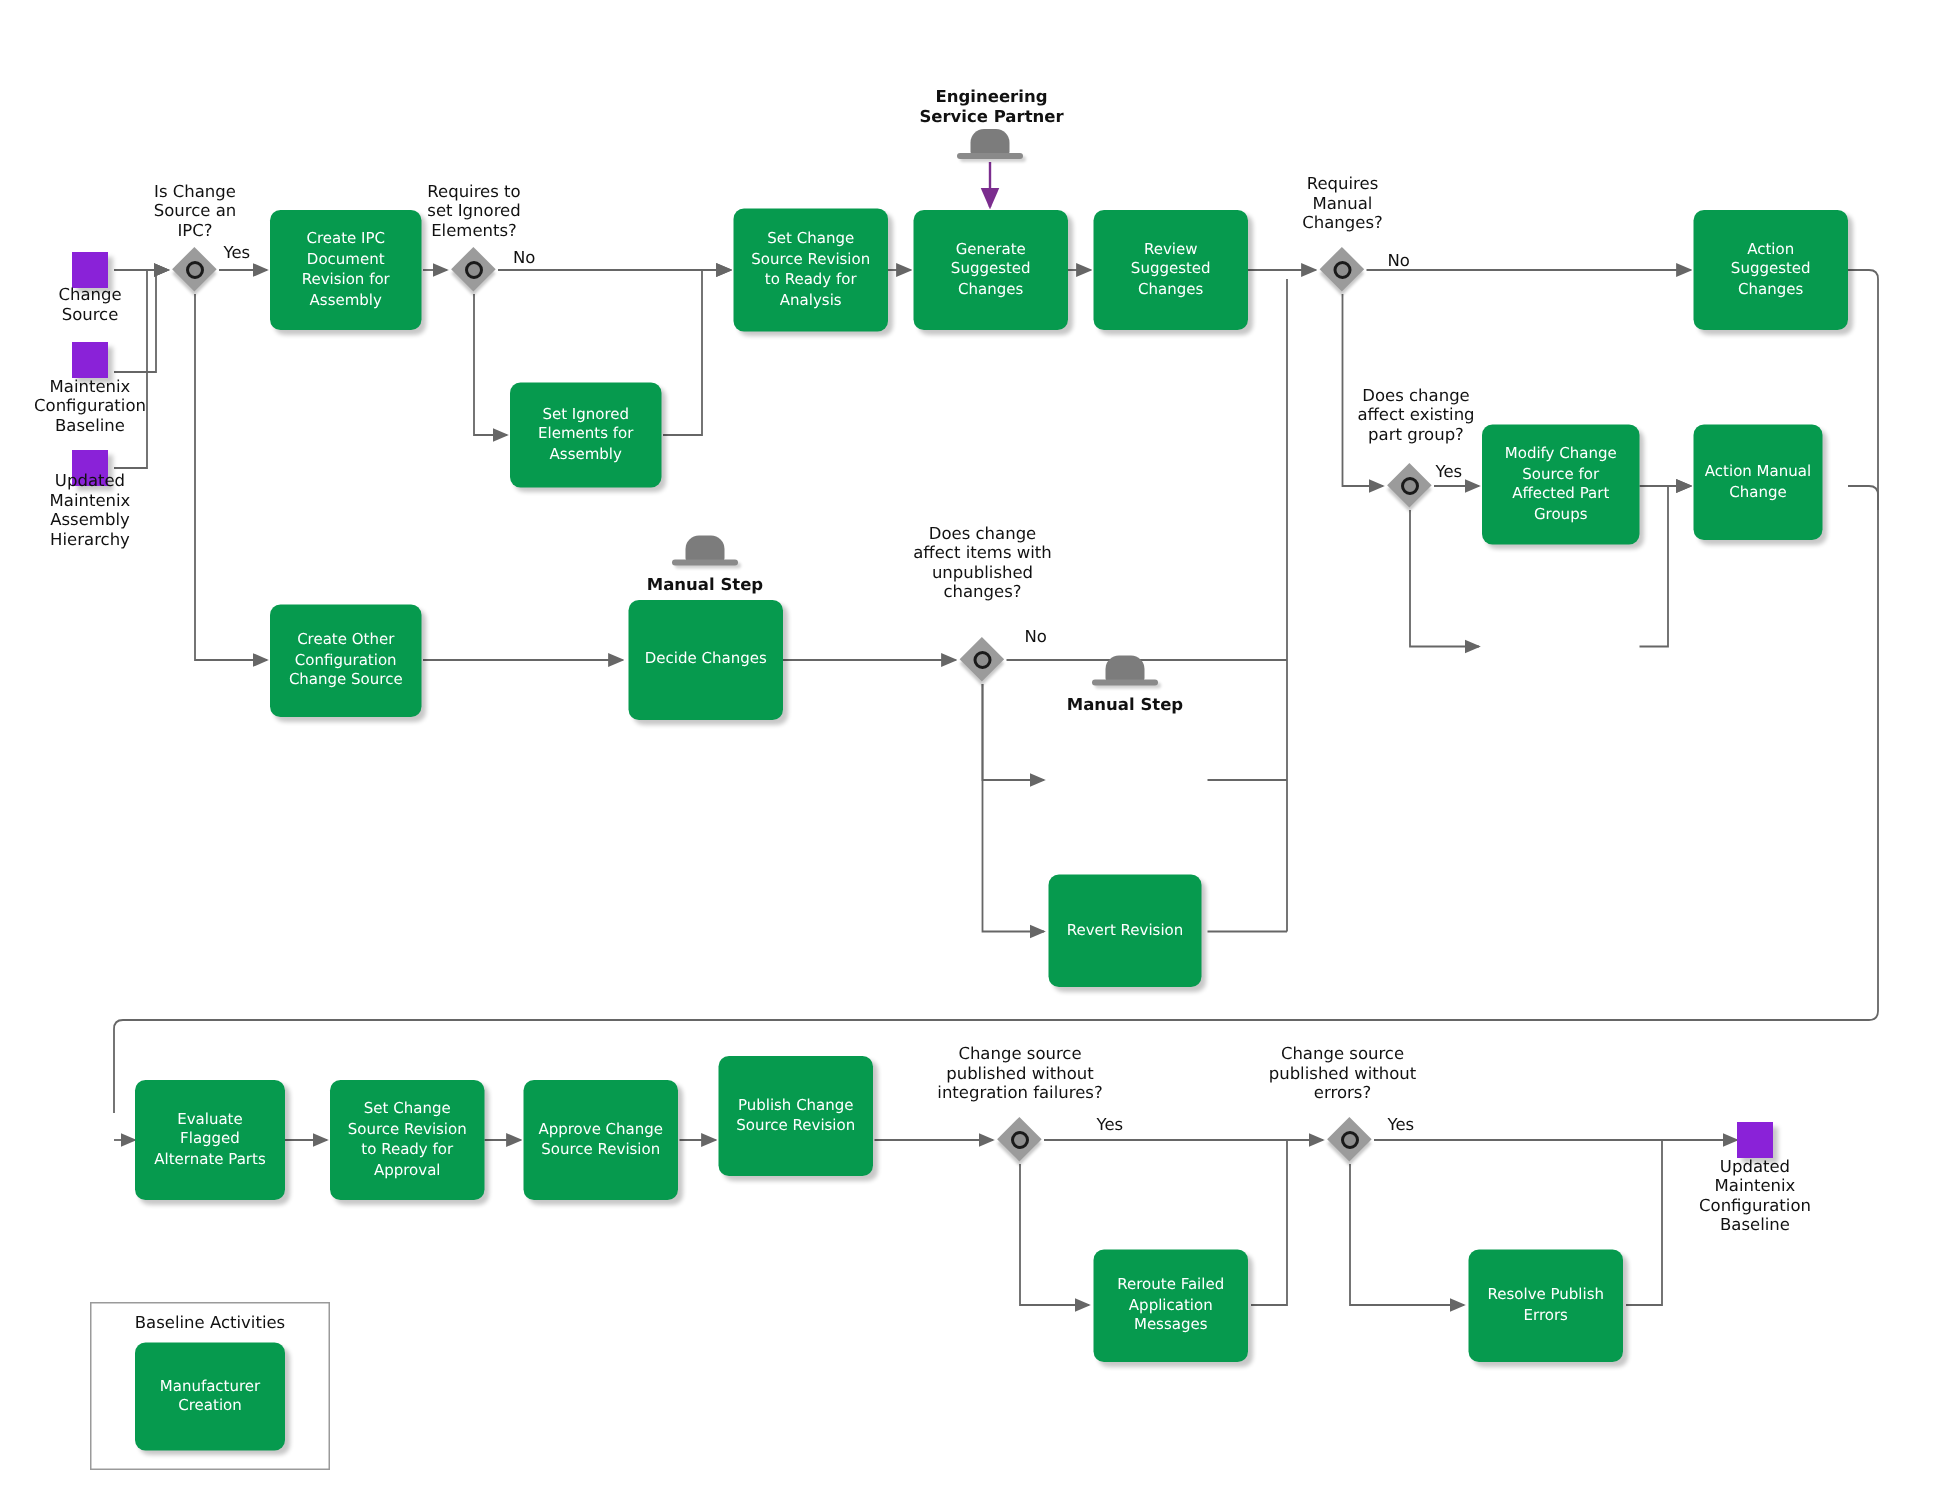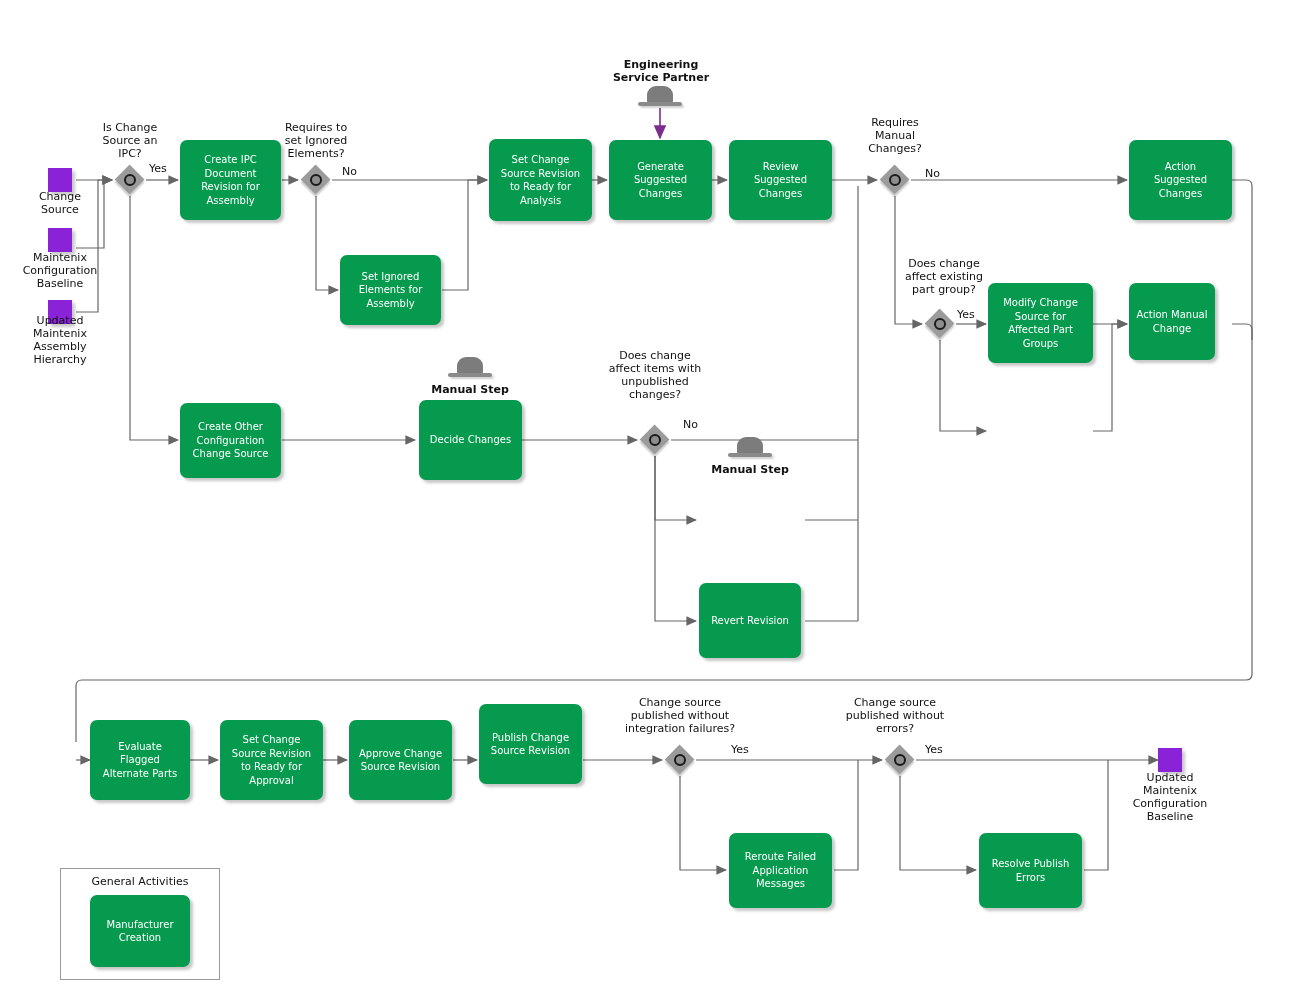--- a/index.html
+++ b/index.html
@@ -304,18 +304,18 @@
       <span class="ml">Publish Change<br>Source Revision</span>
     </div>
   <div class="task" style="left:729px;top:833px;width:103px;height:75px">
       <span class="ml">Reroute Failed<br>Application<br>Messages</span>
     </div>
   <div class="task" style="left:979px;top:833px;width:103px;height:75px">
       <span class="ml">Resolve Publish<br>Errors</span>
     </div>
 
   <div class="legend" style="left:60px;top:868px;width:160px;height:112px"></div>
-  <div class="legend-title" style="left:60px;top:875px;width:160px">General Activities</div>
+  <div class="legend-title" style="left:60px;top:875px;width:160px">Baseline Activities</div>
   <div class="task" style="left:90px;top:895px;width:100px;height:72px">
       <span class="ml">Manufacturer<br>Creation</span>
     </div>
 
 </div>
 
 </body></html>

